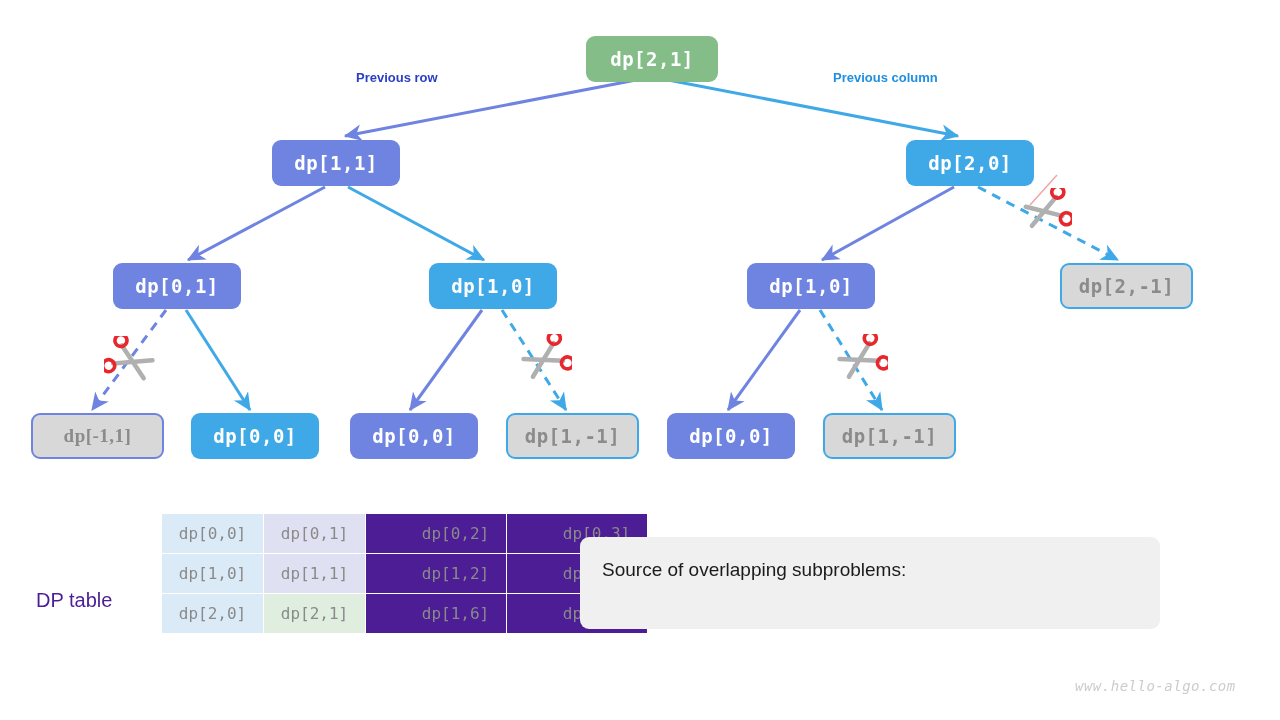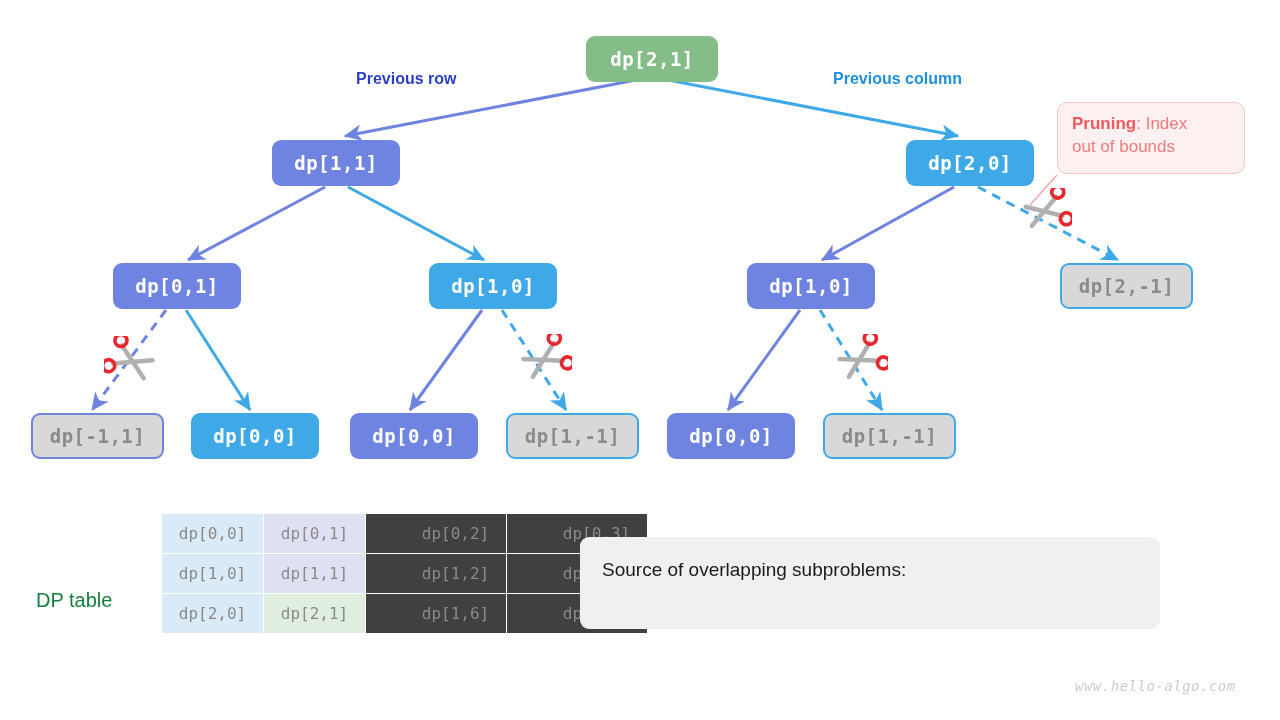--- a/index.html
+++ b/index.html
@@ -41,21 +41,21 @@
     white-space: nowrap;
   }
   .node.green   { background: #84bd87; color: #ffffff; }
   .node.purple  { background: #6f83e0; color: #ffffff; }
   .node.blue    { background: #3fa9e8; color: #ffffff; }
   .node.gray-p  { background: #d8d8d8; color: #8b8b8b; border: 2.5px solid #6f83e0; }
   .node.gray-b  { background: #d8d8d8; color: #8b8b8b; border: 2.5px solid #3fa9e8; align-items: center; }
 
   .branch-label {
     position: absolute;
-    font-size: 16px;
+    font-size: 13px;
     font-weight: 700;
     white-space: nowrap;
   }
   .branch-label.prow { color: #2b3fc4; }
   .branch-label.pcol { color: #1f8fe0; text-align: center; }
 
   .callout {
     position: absolute;
     box-sizing: border-box;
     background: #fdf0f1;
@@ -68,41 +68,41 @@
     white-space: nowrap;
   }
   .callout b { color: #ee5a5e; font-weight: 700; }
 
   .scissors { position: absolute; }
 
   
   .dp-label {
     position: absolute;
     font-size: 20px;
-    color: #15803d;
+    color: #4c1d95;
   }
   table.dp {
     position: absolute;
     border-collapse: collapse;
     font-family: "DejaVu Sans Mono", "Liberation Mono", monospace;
     font-size: 16px;
     color: #8a8a8a;
   }
   table.dp td {
     width: 99px;
     height: 37px;
     text-align: center;
     vertical-align: middle;
     border: 1px solid #ffffff;
     outline: 0;
   }
   td.c-blue  { background: #dbeaf7; }
   td.c-purp  { background: #e0e0f3; }
   td.c-green { background: #dfeede; }
-  td.c-gray  { background: #404040; padding-left: 40px; }
+  td.c-gray  { background: #4c1d95; padding-left: 40px; }
 
   
   .infobox {
     position: absolute;
     box-sizing: border-box;
     background: #f0f0f0;
     border-radius: 9px;
     padding: 18px 22px;
     font-size: 19px;
     line-height: 1.55;
@@ -186,21 +186,21 @@
   </div>
 
   <div class="node purple" style="left:747px; top:263px; width:128px; height:46px;">
     <span>dp[1,0]</span>
   </div>
 
   <div class="node gray-b" style="left:1060px; top:263px; width:133px; height:46px;">
     <span>dp[2,-1]</span>
   </div>
 
-  <div class="node gray-p" style="left:31px; top:413px; width:133px; height:46px;">
+  <div class="node gray-p" style="left:31px; top:413px; width:133px; height:46px;font-family:Liberation Serif, serif;">
     <span>dp[-1,1]</span>
   </div>
 
   <div class="node blue" style="left:191px; top:413px; width:128px; height:46px;">
     <span>dp[0,0]</span>
   </div>
 
   <div class="node purple" style="left:350px; top:413px; width:128px; height:46px;">
     <span>dp[0,0]</span>
   </div>
@@ -213,24 +213,20 @@
     <span>dp[0,0]</span>
   </div>
 
   <div class="node gray-b" style="left:823px; top:413px; width:133px; height:46px;">
     <span>dp[1,-1]</span>
   </div>
 
   <div class="branch-label prow" style="left:356px; top:70px;">Previous row</div>
   <div class="branch-label pcol" style="left:833px; top:70px;">Previous column</div>
 
-  <div class="callout" style="left:1057px; top:102px; width:188px; height:72px;">
-    <b>Pruning</b><span>: Index</span><br>
-    <span>out of bounds</span>
-  </div>
 
   <svg class="scissors" style="left:1018px; top:188px;" width="54" height="46" viewBox="0 0 54 46">
     <g transform="rotate(-18 27 23)">
       <path d="M10 33 L42 13" stroke="#b0b0b0" stroke-width="4.5" stroke-linecap="round" fill="none"></path>
       <path d="M10 13 L42 33" stroke="#b0b0b0" stroke-width="4.5" stroke-linecap="round" fill="none"></path>
       <circle cx="45" cy="9" r="6" fill="none" stroke="#e8262c" stroke-width="3.6"></circle>
       <circle cx="45" cy="37" r="6" fill="none" stroke="#e8262c" stroke-width="3.6"></circle>
     </g>
   </svg>
 

